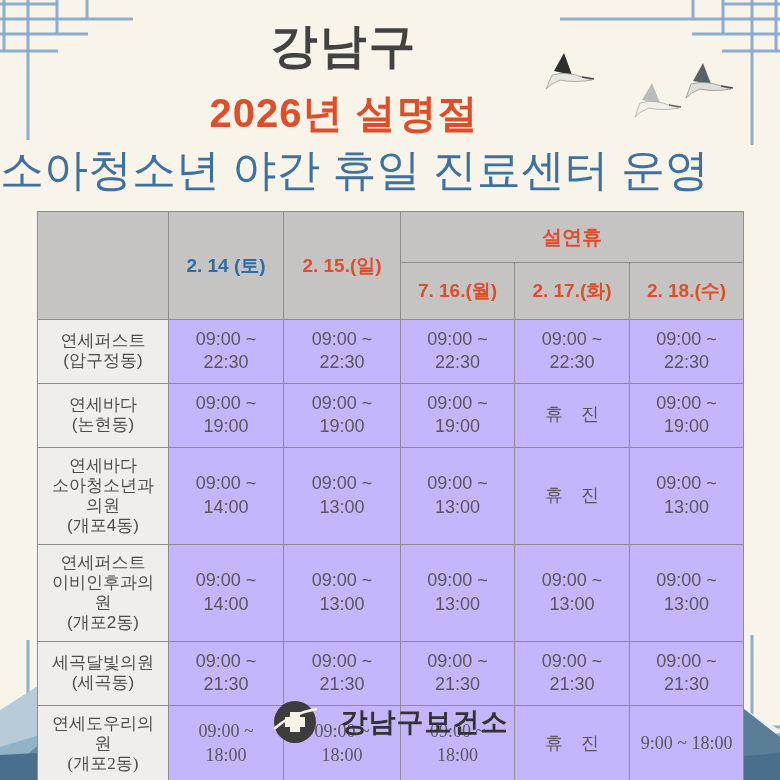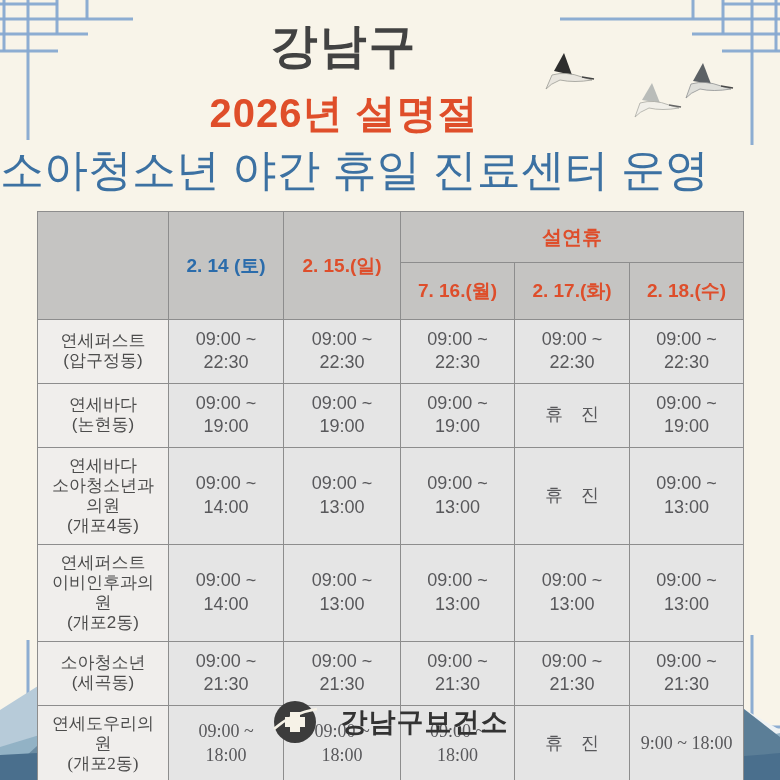--- a/index.html
+++ b/index.html
@@ -40,21 +40,21 @@
   th.hdr-blank{background:#c5c4c2;}
   .hdr-blue{color:#2b6cab;}
   .hdr-orange{color:#de4e2b;}
   th.group{height:34px;background:#c5c4c2;font-size:20px;font-weight:bold;color:#de4e2b;}
   th.sub{height:40px;}
   td.name{
     background:#f0eeec;color:#4c4c4c;font-size:17px;font-weight:normal;
     white-space:pre-line;line-height:1.18;
   }
   td.time{
-    background:#e5e5e5;color:#58585b;font-size:18px;
+    background:#c4b5fd;color:#58585b;font-size:18px;
     white-space:pre-line;line-height:1.3;
   }
   tr.r1{height:60px;} tr.r2{height:57px;} tr.r3{height:70px;}
   tr.r4{height:64px;} tr.r5{height:60px;} tr.r6{height:63px;font-family:Liberation Serif, serif;}
 
   
   .scenery{position:absolute;left:0;bottom:0;width:780px;height:165px;z-index:1;}
   .logo-row{
     position:absolute;left:0;bottom:35px;width:780px;z-index:3;
     display:flex;align-items:center;justify-content:center;gap:23px;
@@ -181,21 +181,21 @@
           <td class="time">09:00 ~
 13:00</td>
           <td class="time">09:00 ~
 13:00</td>
           <td class="time">09:00 ~
 13:00</td>
           <td class="time">09:00 ~
 13:00</td>
         </tr>
         <tr class="r5">
-          <td class="name">소아청소년
+          <td class="name">세곡달빛의원
 (세곡동)</td>
           <td class="time">09:00 ~
 21:30</td>
           <td class="time">09:00 ~
 21:30</td>
           <td class="time">09:00 ~
 21:30</td>
           <td class="time">09:00 ~
 21:30</td>
           <td class="time">09:00 ~

